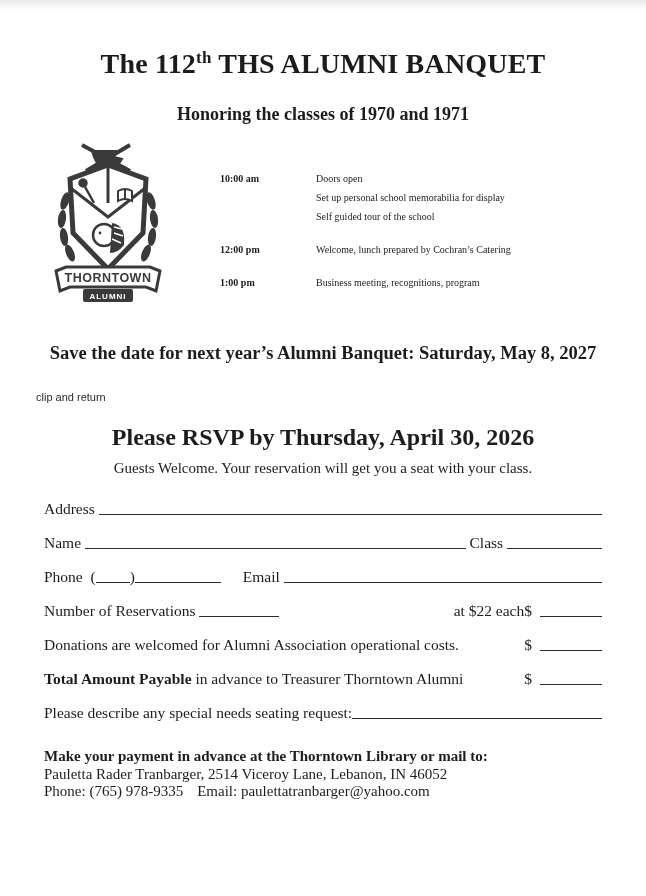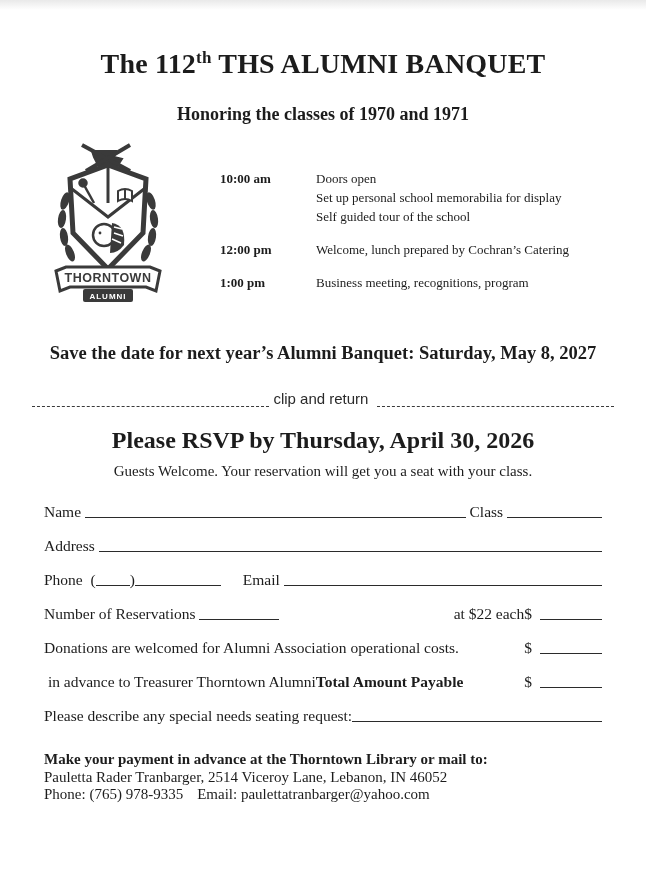--- a/index.html
+++ b/index.html
@@ -17,31 +17,31 @@
   .title{
     margin-top:48px;
     font-size:28px;font-weight:bold;letter-spacing:.2px;
   }
   .title sup{font-size:17px;}
   .venue{margin-top:26px;font-size:17px;line-height:22px;}
   .honoring{margin-top:24px;font-size:18px;font-weight:bold;}
   
   .band{position:relative;margin-top:16px;height:176px;}
   .crest{position:absolute;left:8px;top:0;}
-  .sched{margin-left:176px;padding-top:28px;font-size:13px;line-height:19px;}
+  .sched{margin-left:176px;padding-top:28px;font-size:10px;line-height:19px;}
   .srow{display:flex;margin-bottom:14px;}
   .stime{width:96px;font-weight:bold;flex:none;}
   .sdesc div{margin:0;}
   .savedate{margin-top:26px;font-size:18.5px;font-weight:bold;text-align:center;}
   
   .cliprow{
     margin-top:26px;margin-left:-12px;margin-right:-12px;
-    display:flex;align-items:flex-end;
+    display:flex;align-items:flex-start;
     font-family:"Liberation Sans","DejaVu Sans",sans-serif;
-    font-size:15px;color:#2a2a2a;
+    font-size:11px;color:#2a2a2a;flex-direction:column;
   }
   .dashes{flex:1;border-top:1.5px dashed #3a3a3a;}
   .cliprow .ctext{padding:0 4px;white-space:pre;}
   .rsvp{margin-top:20px;font-size:24px;font-weight:bold;text-align:center;}
   .guests{margin-top:9px;font-size:15px;text-align:center;}
   
   .form{margin-top:22px;font-size:15.5px;}
   .frow{display:flex;align-items:flex-end;margin-bottom:15px;height:19px;}
   .line{border-bottom:1.4px solid #2b2b2b;margin-bottom:3px;display:inline-block;}
   .fill{flex:1;}
@@ -153,29 +153,29 @@
     <span class="ctext">clip and return </span>
     <span class="dashes"></span>
   </div>
 
   <div class="rsvp">Please RSVP by Thursday, April 30, 2026</div>
   <div class="guests">Guests Welcome. Your reservation will get you a seat with your class.</div>
 
   <div class="form">
 
     <div class="frow">
+      <span class="lbl">Address </span>
+      <span class="line fill"></span>
+    </div>
+
+    <div class="frow">
       <span class="lbl">Name </span>
       <span class="line fill"></span>
       <span class="lbl"> Class </span>
       <span class="line w95"></span>
-    </div>
-
-    <div class="frow">
-      <span class="lbl">Address </span>
-      <span class="line fill"></span>
     </div>
 
     <div class="frow">
       <span class="lbl">Phone  </span>
       <span class="lbl">(</span>
       <span class="line w38"></span>
       <span class="lbl">)</span>
       <span class="line w88"></span>
       <span class="lbl ml12" style="margin-left:22px;">Email </span>
       <span class="line fill"></span>
@@ -193,22 +193,22 @@
 
     <div class="frow">
       <span class="lbl">Donations are welcomed for Alumni Association operational costs.</span>
       <span class="dollargrp">
         <span class="dl">$</span>
         <span class="line w60"></span>
       </span>
     </div>
 
     <div class="frow">
+      <span class="lbl bold">Total Amount Payable</span>
       <span class="lbl"> in advance to Treasurer Thorntown Alumni</span>
-      <span class="lbl bold">Total Amount Payable</span>
       <span class="dollargrp">
         <span class="dl">$</span>
         <span class="line w60"></span>
       </span>
     </div>
 
     <div class="frow">
       <span class="lbl">Please describe any special needs seating request:</span>
       <span class="line fill"></span>
     </div>

